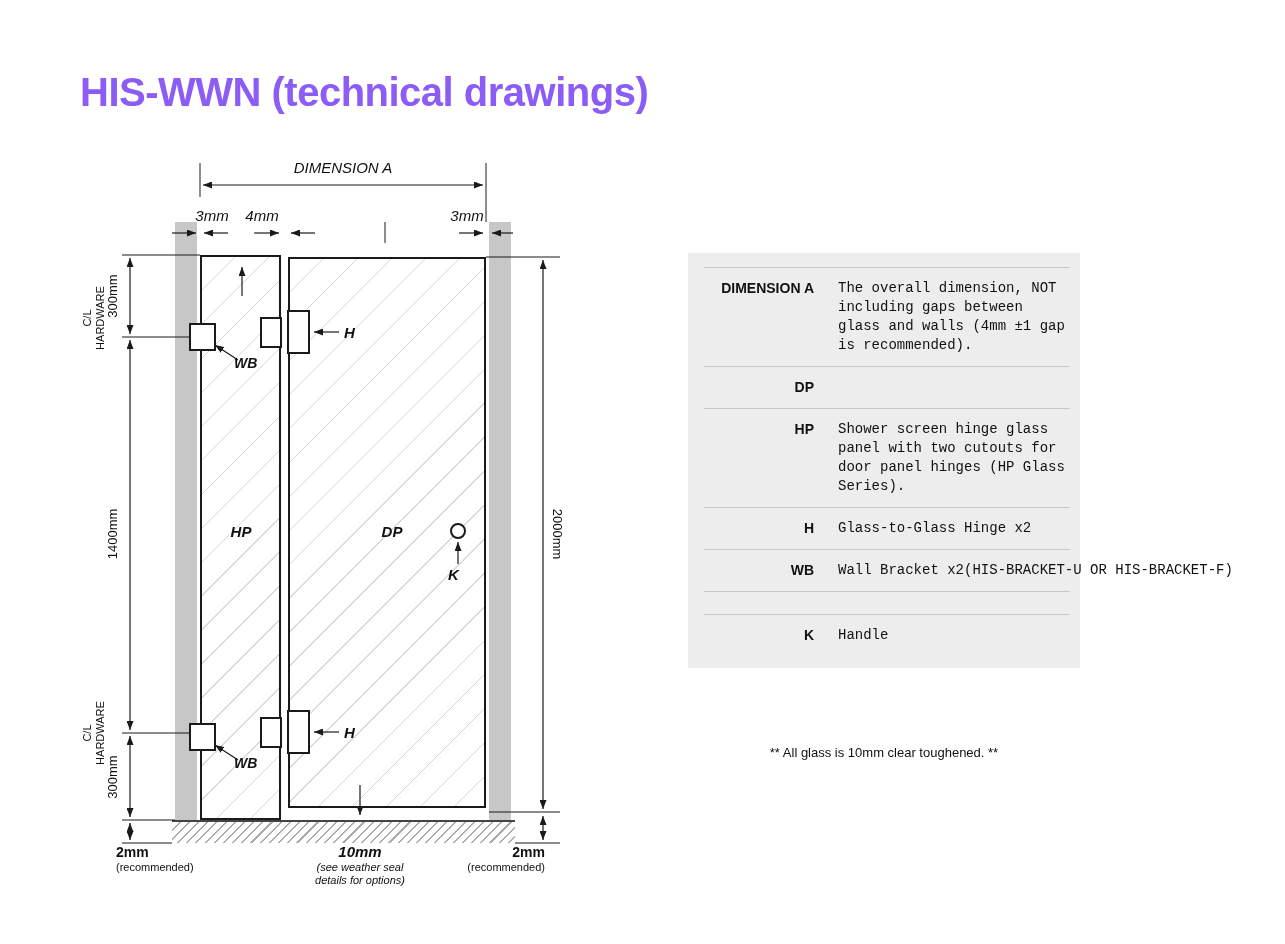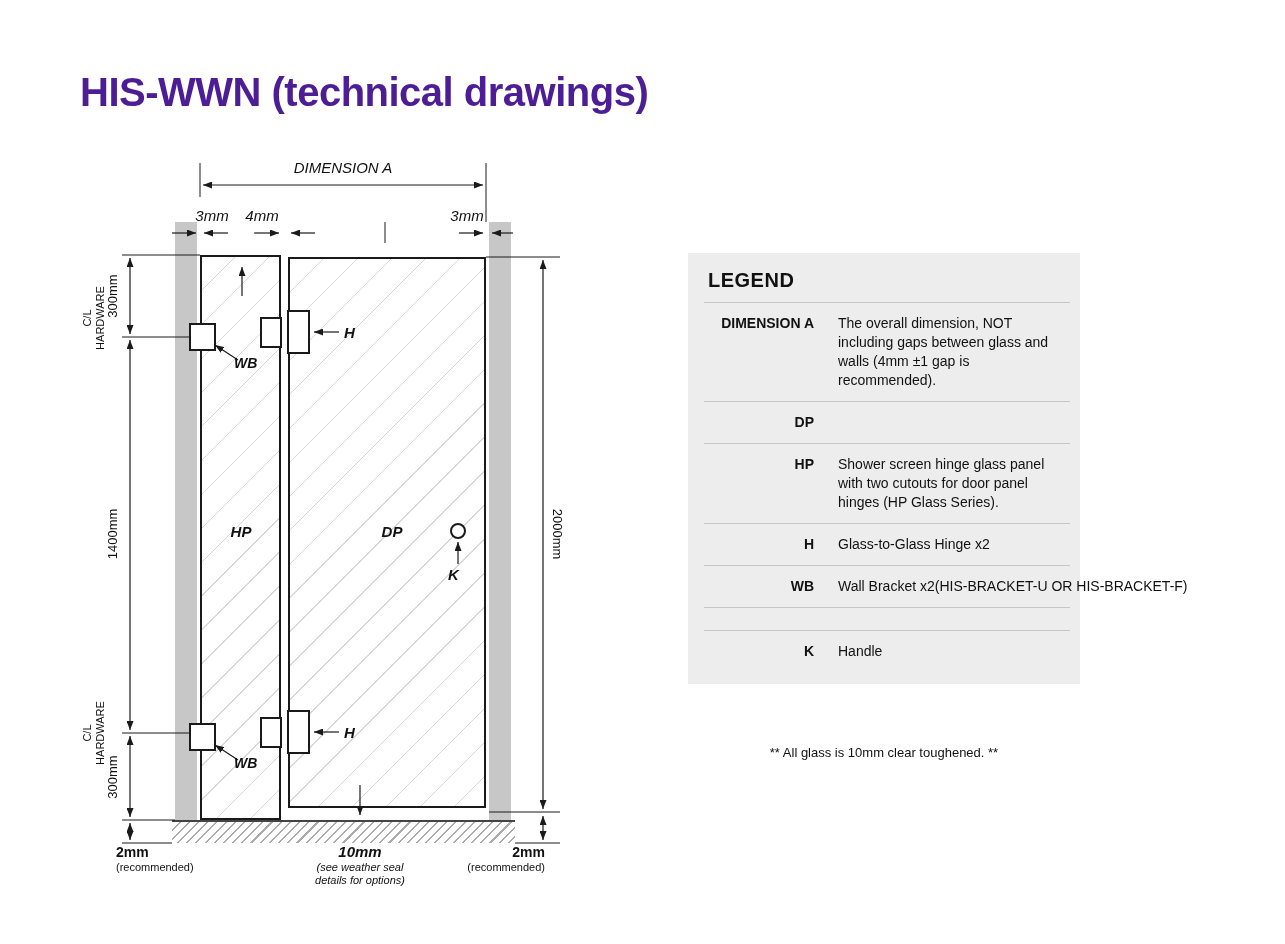--- a/index.html
+++ b/index.html
@@ -1,19 +1,19 @@
 <!DOCTYPE html>
 <html><head>
 <meta charset="utf-8">
 <style>
   html,body{margin:0;padding:0;background:#fff;}
   body{width:1285px;height:944px;font-family:"Liberation Sans",sans-serif;color:#111;}
   .canvas{position:relative;width:1285px;height:944px;background:#fff;overflow:hidden;}
 
-  .page-title{position:absolute;left:80px;top:70px;font-size:40px;font-weight:bold;letter-spacing:-0.5px;color:#4c1d95;}
+  .page-title{position:absolute;left:80px;top:70px;font-size:40px;font-weight:bold;letter-spacing:-0.5px;color:#8b5cf6;}
 
   
   .wall{position:absolute;background:#c7c7c7;}
   .floor{position:absolute;background-image:repeating-linear-gradient(135deg,#ffffff 0 5px,#ababab 5px 6.5px);border-top:2px solid #444;box-sizing:border-box;}
   .glass{position:absolute;background-color:#fff;
          background-image:repeating-linear-gradient(135deg,rgba(0,0,0,0) 0 23px,#d8d8d8 23px 24px);
          border:2px solid #1a1a1a;box-sizing:border-box;}
 
   svg.overlay{position:absolute;left:0;top:0;}
   .dim{stroke:#1a1a1a;stroke-width:1.2;fill:none;}
@@ -29,21 +29,21 @@
   .rl{position:absolute;transform:translate(-50%,-50%) rotate(-90deg);white-space:nowrap;font-size:13px;}
   .rl90{position:absolute;transform:translate(-50%,-50%) rotate(90deg);white-space:nowrap;font-size:13px;}
   .clhw{position:absolute;transform:translate(-50%,-50%) rotate(-90deg);text-align:center;font-size:11px;line-height:13px;white-space:nowrap;}
 
   
   .legend{position:absolute;left:688px;top:253px;width:392px;background:#ededed;box-sizing:border-box;padding:14px 10px 12px 16px;}
   .legend-title{font-size:20px;font-weight:bold;letter-spacing:0.5px;padding:2px 0 10px 4px;}
   .sep{border-top:1px solid #c6c6c6;height:0;}
   .legend-row{display:flex;padding:11px 0;}
   .legend-row .term{flex:none;width:110px;margin-right:24px;text-align:right;font-weight:bold;font-size:14px;line-height:19px;}
-  .legend-row .desc{flex:1;font-size:14px;line-height:19px;}
+  .legend-row .desc{flex:1;font-size:14px;line-height:19px;font-family:Liberation Mono, monospace;}
   .legend-row.nowrap-row .desc{white-space:nowrap;overflow:visible;}
   .legend-row.spacer-row{height:10px;padding:6px 0;}
   .legend-footnote{position:absolute;left:688px;top:745px;width:392px;text-align:center;font-size:13px;color:#111;}
 </style>
 </head>
 <body>
 
 <div class="canvas">
 
   <div class="page-title">HIS-WWN (technical drawings)</div>
@@ -161,21 +161,20 @@
 
   <div class="lbl bold" style="left:116px;top:844px;font-size:14px;">2mm</div>
   <div class="lbl small" style="left:116px;top:861px;">(recommended)</div>
   <div class="lbl bold ital ctr" style="left:310px;top:843px;width:100px;">10mm</div>
   <div class="lbl small ital ctr" style="left:295px;top:861px;width:130px;">(see weather seal</div>
   <div class="lbl small ital ctr" style="left:295px;top:874px;width:130px;">details for options)</div>
   <div class="lbl bold" style="left:430px;top:844px;width:115px;text-align:right;font-size:14px;">2mm</div>
   <div class="lbl small" style="left:430px;top:861px;width:115px;text-align:right;">(recommended)</div>
 
   <div class="legend">
-    <div class="legend-title">LEGEND</div>
     <div class="sep"></div>
 
     <div class="legend-row">
       <div class="term">DIMENSION A</div>
       <div class="desc">The overall dimension, NOT including gaps between glass and walls (4mm ±1 gap is recommended).</div>
     </div>
     <div class="sep"></div>
 
     <div class="legend-row">
       <div class="term">DP</div>

